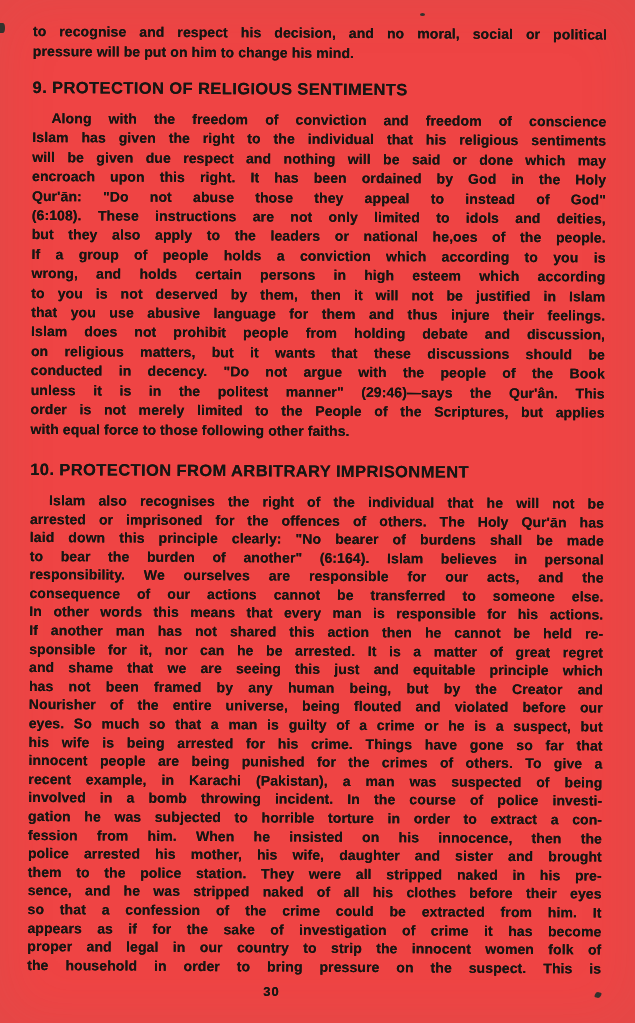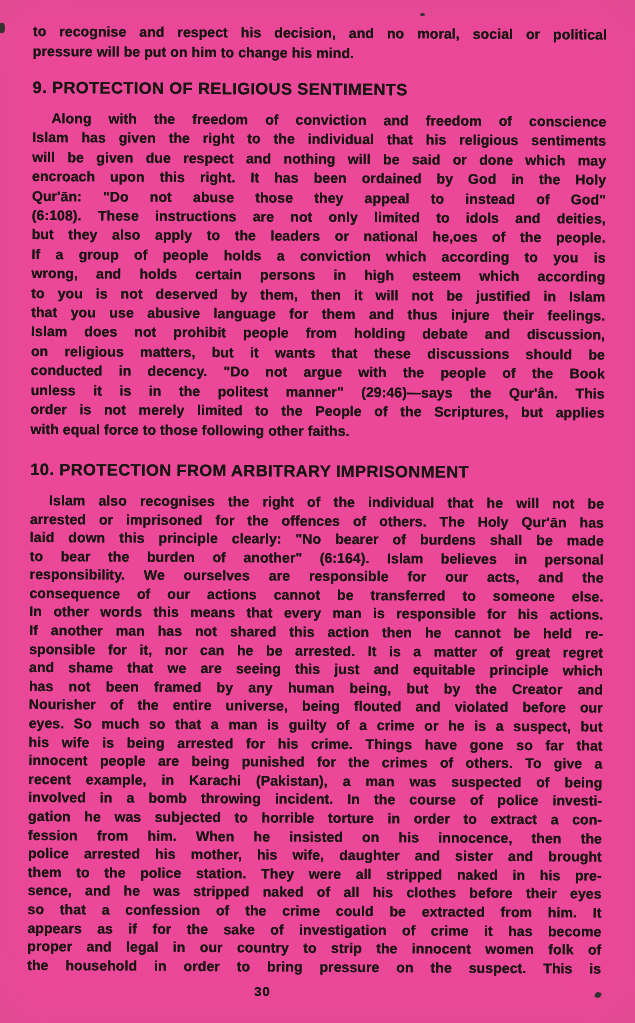--- a/index.html
+++ b/index.html
@@ -3,21 +3,21 @@
 <meta charset="utf-8">
 <style>
   html, body {
     margin: 0;
     padding: 0;
   }
   .page {
     position: relative;
     width: 635px;
     height: 1023px;
-    background: #ec4899;
+    background: #ef4444;
     overflow: hidden;
     font-family: "Liberation Sans", sans-serif;
     color: #181613;
     box-shadow: inset 0 0 60px rgba(120,115,100,0.12);
   }
   .scan {
     position: absolute;
     left: 33px;
     top: 22px;
     width: 574px;
@@ -60,21 +60,21 @@
     font-size: 16.5px;
     font-weight: 700;
     letter-spacing: 0.4px;
     line-height: 20px;
     text-shadow: 0 0 0.6px rgba(20,18,14,0.9);
   }
   .sec9-heading { margin-bottom: 12px; }
   .sec10-heading { margin-bottom: 12px; }
   .page-number {
     position: absolute;
-    left: 0;
+    left: 9px;
     top: 984px;
     width: 525px;
     text-align: center;
     font-size: 13px;
     font-weight: 700;
     letter-spacing: 1px;
     text-shadow: 0 0 0.5px rgba(20,18,14,0.9);
   }
   .artifact {
     position: absolute;

